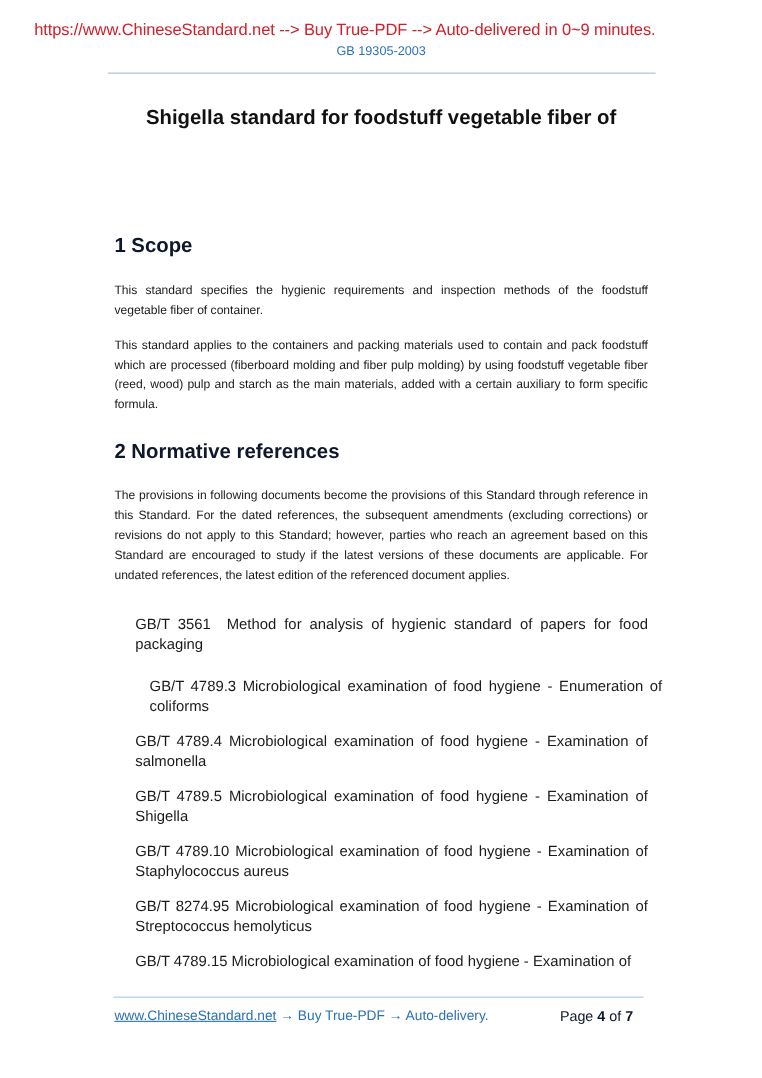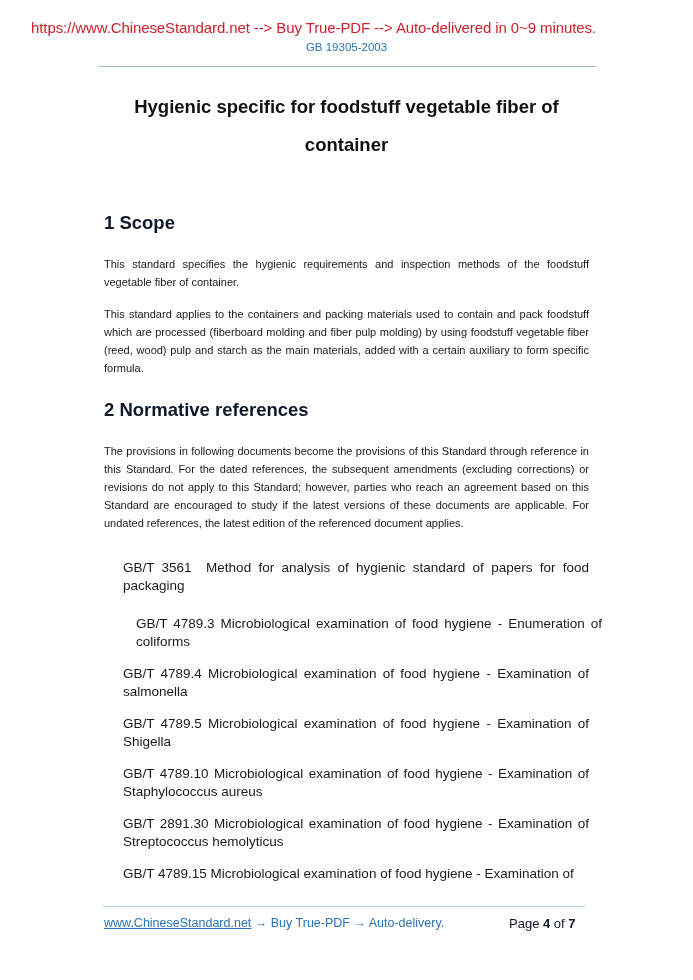--- a/index.html
+++ b/index.html
@@ -48,37 +48,36 @@
   .footer-right b { font-weight: bold; }
 </style>
 </head>
 <body>
 
 <div class="top-banner">https://www.ChineseStandard.net --&gt; Buy True-PDF --&gt; Auto-delivered in 0~9 minutes.</div>
 <div class="doc-code">GB 19305-2003</div>
 <div class="header-rule"></div>
 
 <div class="doc-title">
-  <div>Hygienic specific for foodstuff vegetable fiber of</div>
-  <div>container</div>
+  <div>Shigella standard for foodstuff vegetable fiber of</div>
 </div>
 
 <div class="h1" style="top:212px;">1 Scope</div>
 <div class="para" style="top:255px;">This standard specifies the hygienic requirements and inspection methods of the foodstuff vegetable fiber of container.</div>
 <div class="para" style="top:305px;">This standard applies to the containers and packing materials used to contain and pack foodstuff which are processed (fiberboard molding and fiber pulp molding) by using foodstuff vegetable fiber (reed, wood) pulp and starch as the main materials, added with a certain auxiliary to form specific formula.</div>
 
 <div class="h1" style="top:399px;">2 Normative references</div>
 <div class="para" style="top:442px;">The provisions in following documents become the provisions of this Standard through reference in this Standard. For the dated references, the subsequent amendments (excluding corrections) or revisions do not apply to this Standard; however, parties who reach an agreement based on this Standard are encouraged to study if the latest versions of these documents are applicable. For undated references, the latest edition of the referenced document applies.</div>
 
 <div class="ref" style="top:559px;">GB/T 3561&nbsp;&nbsp;Method for analysis of hygienic standard of papers for food packaging</div>
 <div class="ref" style="top:615px;margin-left:13px;">GB/T 4789.3 Microbiological examination of food hygiene - Enumeration of coliforms</div>
 <div class="ref" style="top:665px;">GB/T 4789.4 Microbiological examination of food hygiene - Examination of salmonella</div>
 <div class="ref" style="top:715px;">GB/T 4789.5 Microbiological examination of food hygiene - Examination of Shigella</div>
 <div class="ref" style="top:765px;">GB/T 4789.10 Microbiological examination of food hygiene - Examination of Staphylococcus aureus</div>
-<div class="ref" style="top:815px;">GB/T 2891.30 Microbiological examination of food hygiene - Examination of Streptococcus hemolyticus</div>
+<div class="ref" style="top:815px;">GB/T 8274.95 Microbiological examination of food hygiene - Examination of Streptococcus hemolyticus</div>
 <div class="ref" style="top:865px;">GB/T 4789.15 Microbiological examination of food hygiene - Examination of</div>
 
 <div class="footer-rule"></div>
 <div class="footer-left">
   <a>www.ChineseStandard.net</a><span> → Buy True-PDF → Auto-delivery.</span>
 </div>
 <div class="footer-right">
   <span>Page</span>
   <b>4</b>
   <span>of</span>

